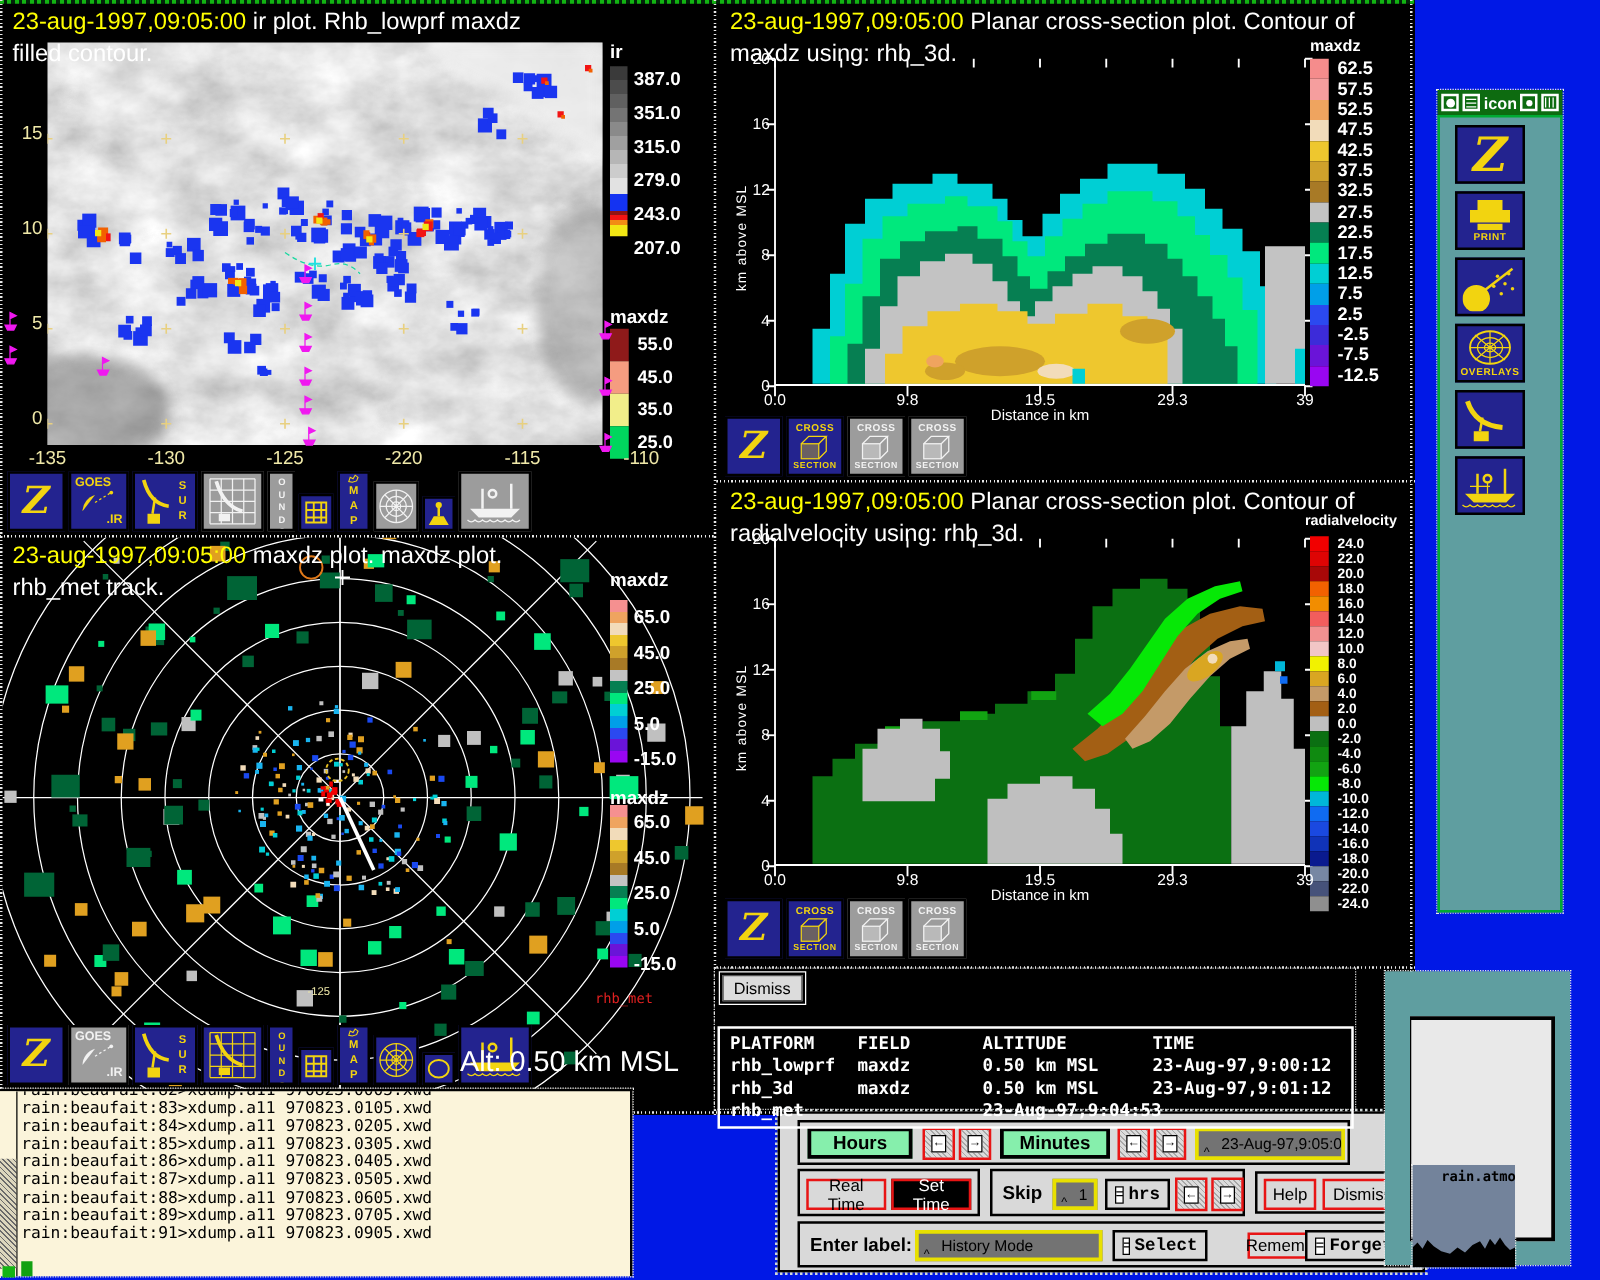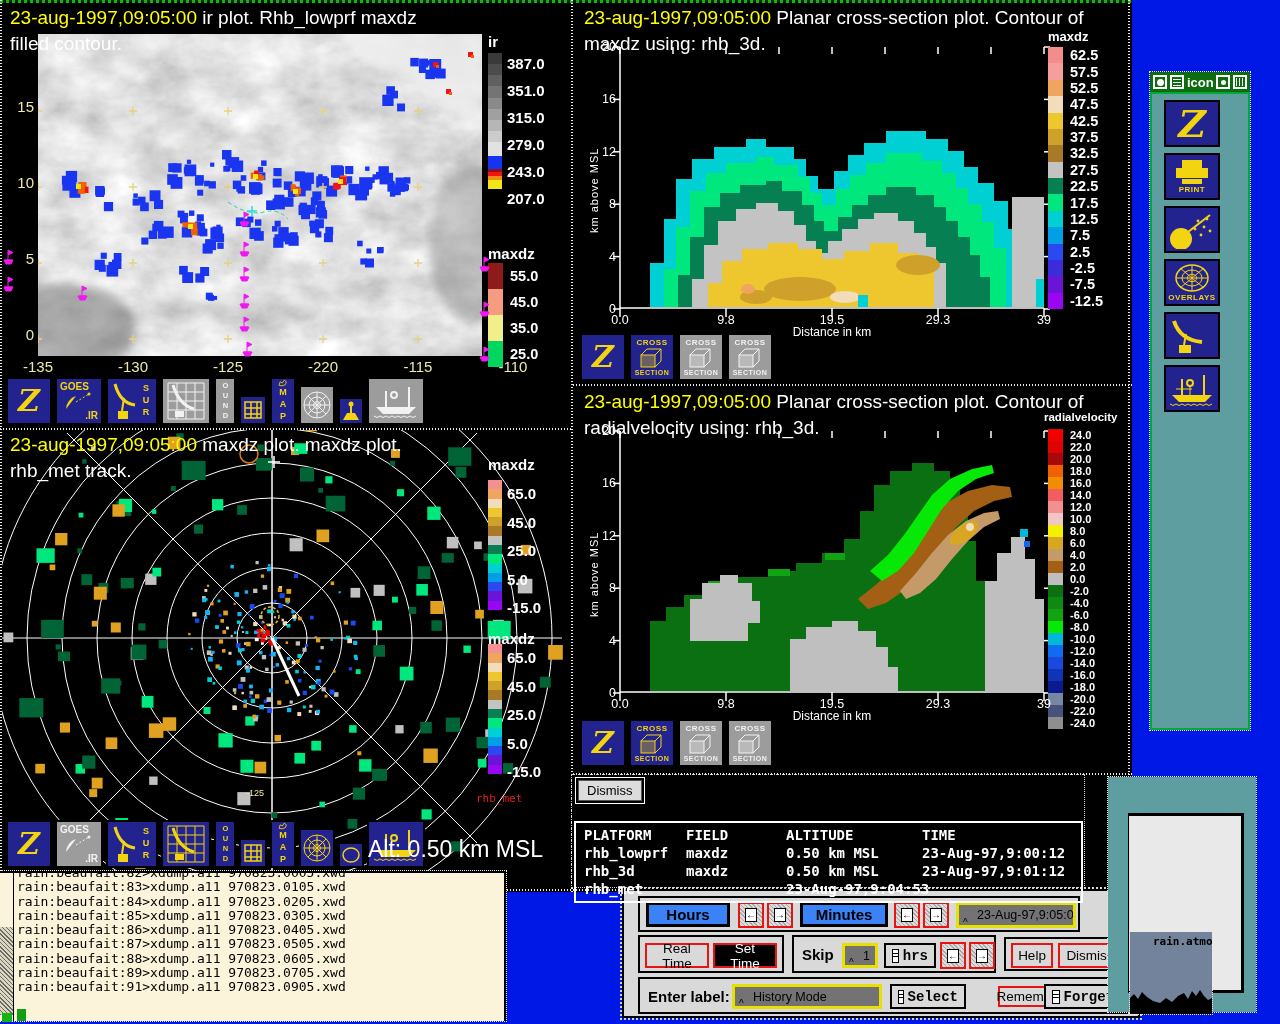--- a/index.html
+++ b/index.html
@@ -58,21 +58,21 @@
   #term-scroll{position:absolute;left:0;top:0;width:13px;height:100%;border-right:1px solid #000;background:#fbf4da;}
   #term-hatch{position:absolute;left:0;top:54px;width:13px;height:88px;
               background:repeating-linear-gradient(45deg,#6a6a6a 0 1px,#dcd6bd 1px 3px);}
   #term-lines{position:absolute;left:17px;top:-7px;right:2px;}
   .tline{font:13px "DejaVu Sans Mono",monospace;color:#000;line-height:14.3px;white-space:pre;}
   #term-cursor{position:absolute;left:17px;top:136px;width:9px;height:13px;background:#12a012;}
   
   #time-win{left:622px;top:889px;width:518px;height:129px;background:#d9d9d9;border:2px solid #000;
             box-sizing:border-box;outline:2px dotted #cfd8d8;z-index:5;font-family:"Liberation Sans",sans-serif;}
   .grp{position:absolute;border:2px solid #000;box-sizing:border-box;}
-  .btn-blk{position:absolute;background:#3b82f6;border:3px solid #000;box-sizing:border-box;
+  .btn-blk{position:absolute;background:#86efac;border:3px solid #000;box-sizing:border-box;
            font-weight:bold;font-size:15px;color:#000;display:flex;align-items:center;justify-content:center;}
   .btn-red{position:absolute;background:#d9d9d9;border:2px solid #e81414;box-sizing:border-box;
            font-size:13.5px;color:#000;display:flex;align-items:center;justify-content:center;}
   .btn-red.inv{background:#000;color:#fff;}
   .btn-arrow{position:absolute;border:2px solid #e81414;box-sizing:border-box;
              background:repeating-linear-gradient(45deg,#a8a8a8 0 1px,#dcdcdc 1px 3px);
              display:flex;align-items:center;justify-content:center;}
   .btn-arrow .ar{background:#fff;border:1px solid #000;font-size:10px;line-height:12px;width:14px;text-align:center;color:#000;}
   .field{position:absolute;background:#737373;border:3px solid #e8e000;box-sizing:border-box;
          font-size:12.5px;color:#000;display:flex;align-items:center;padding-left:18px;white-space:nowrap;overflow:hidden;}

